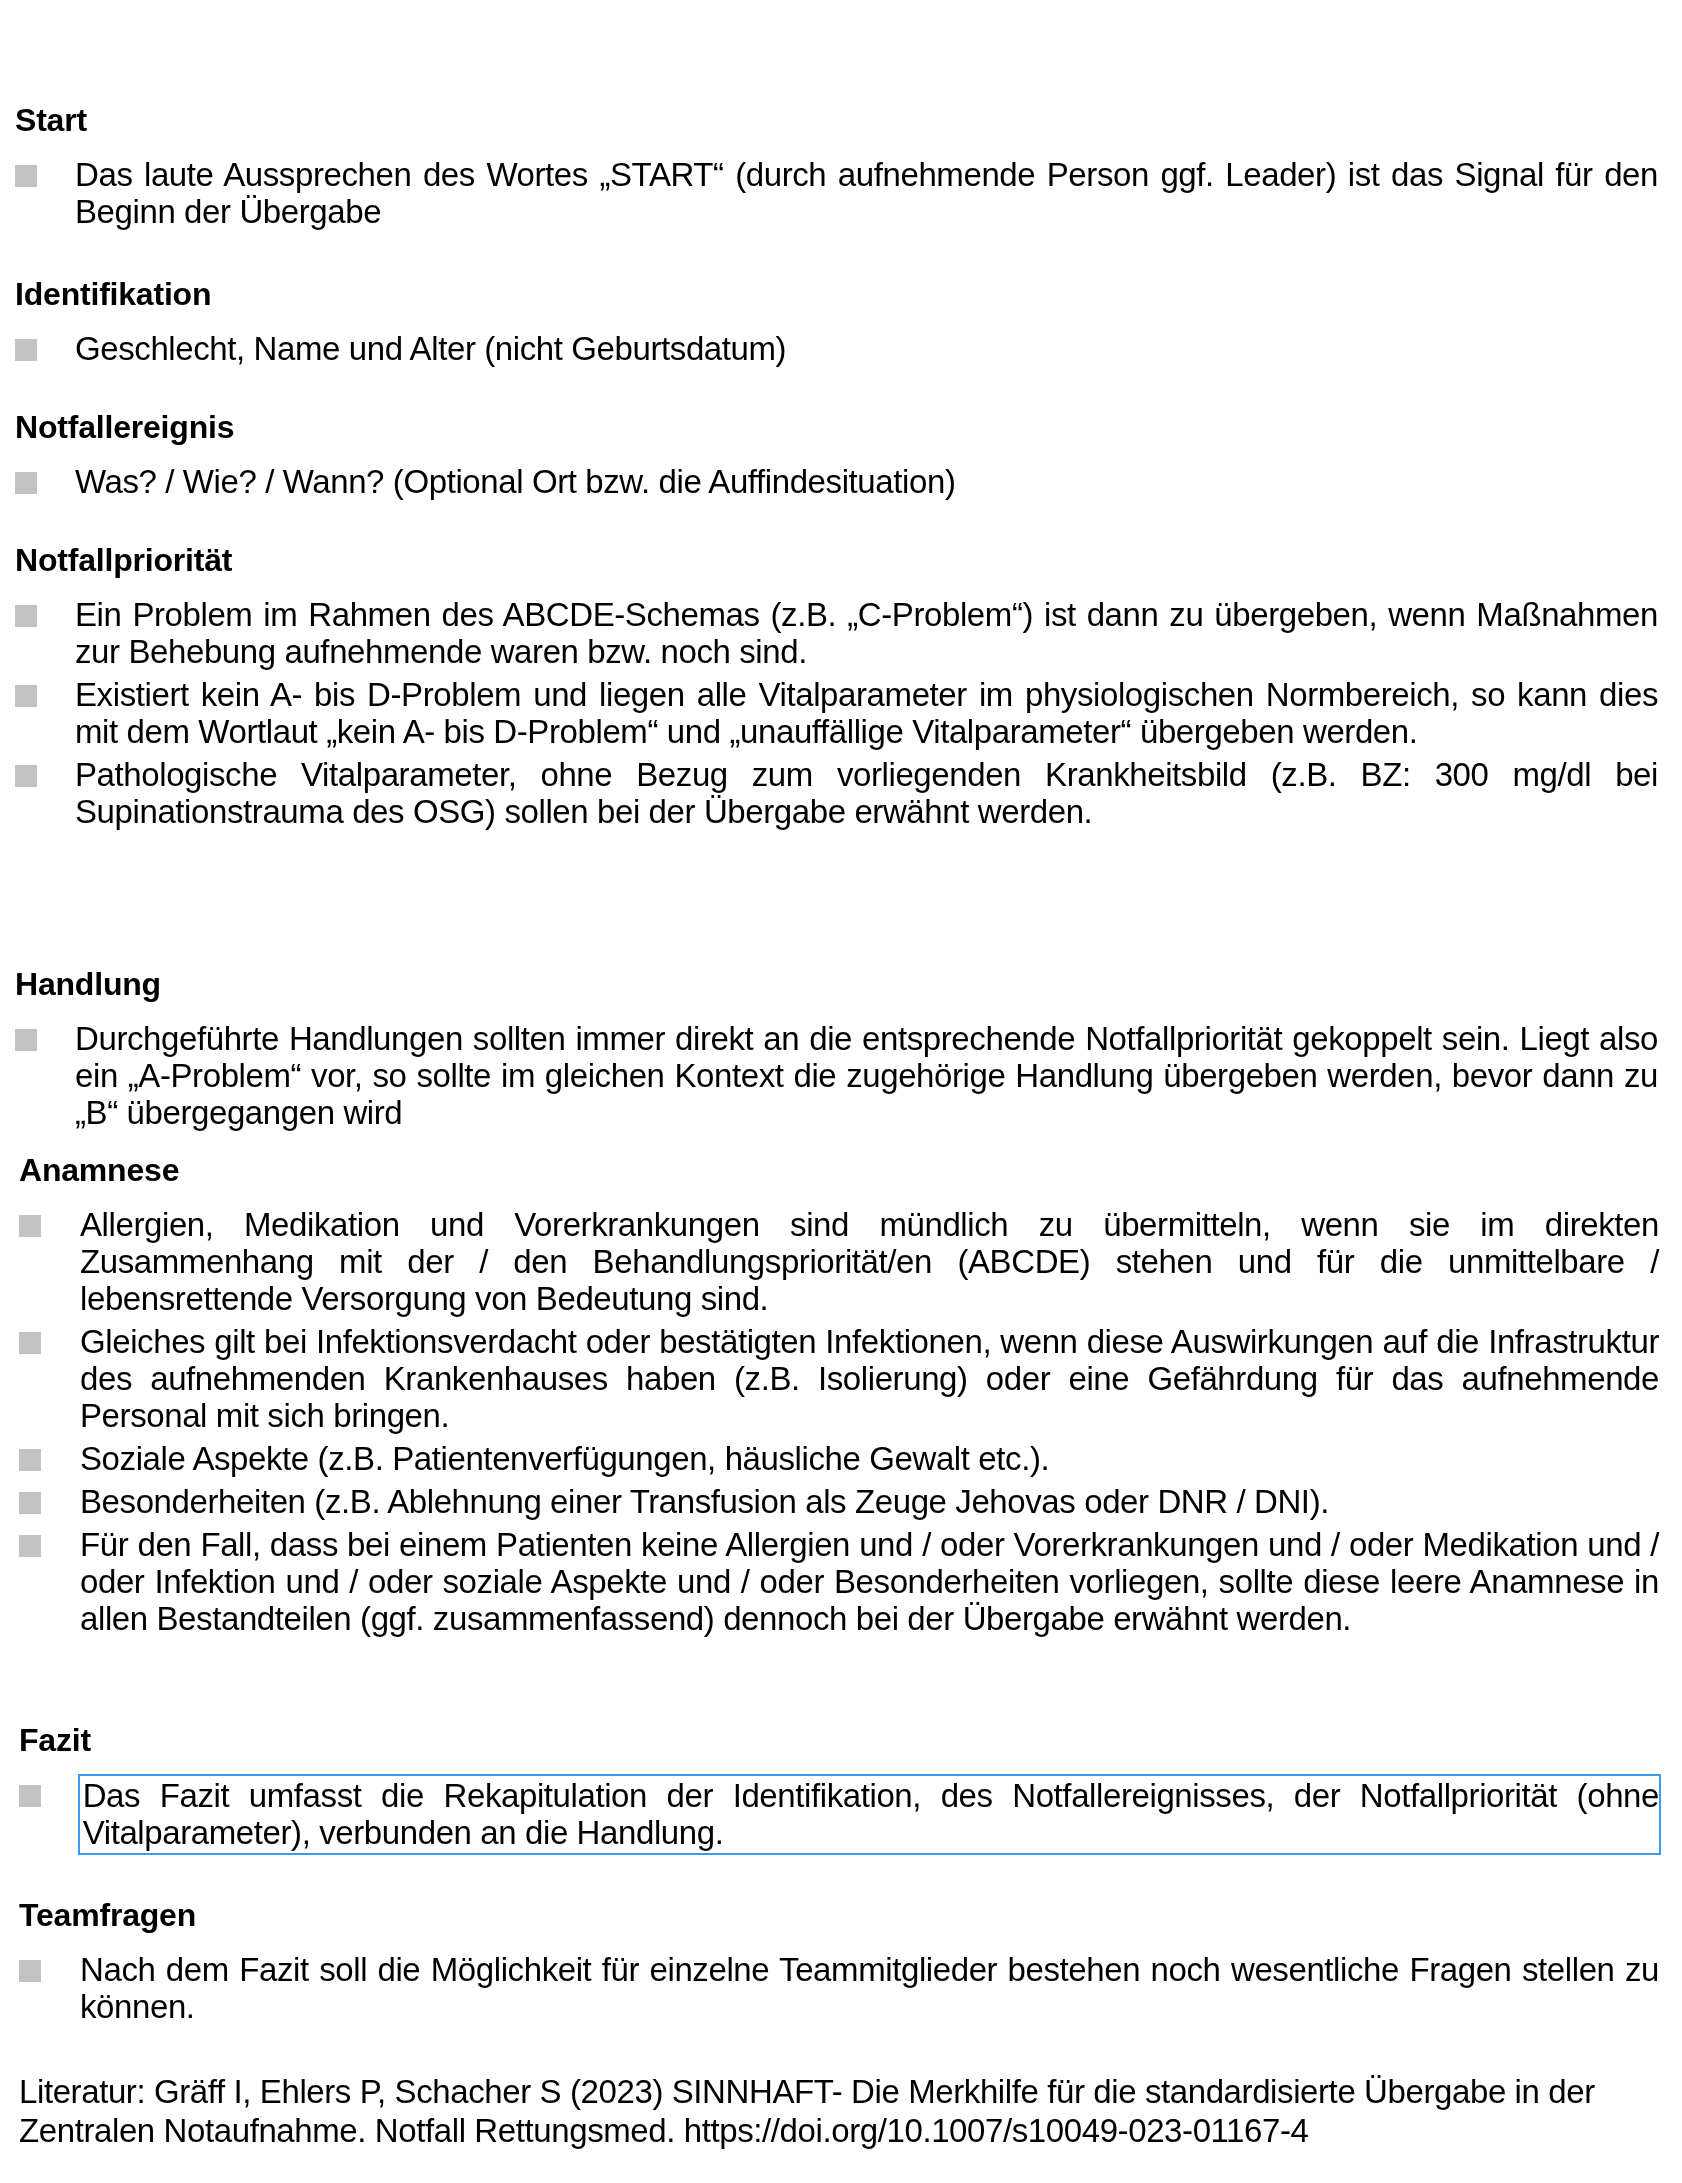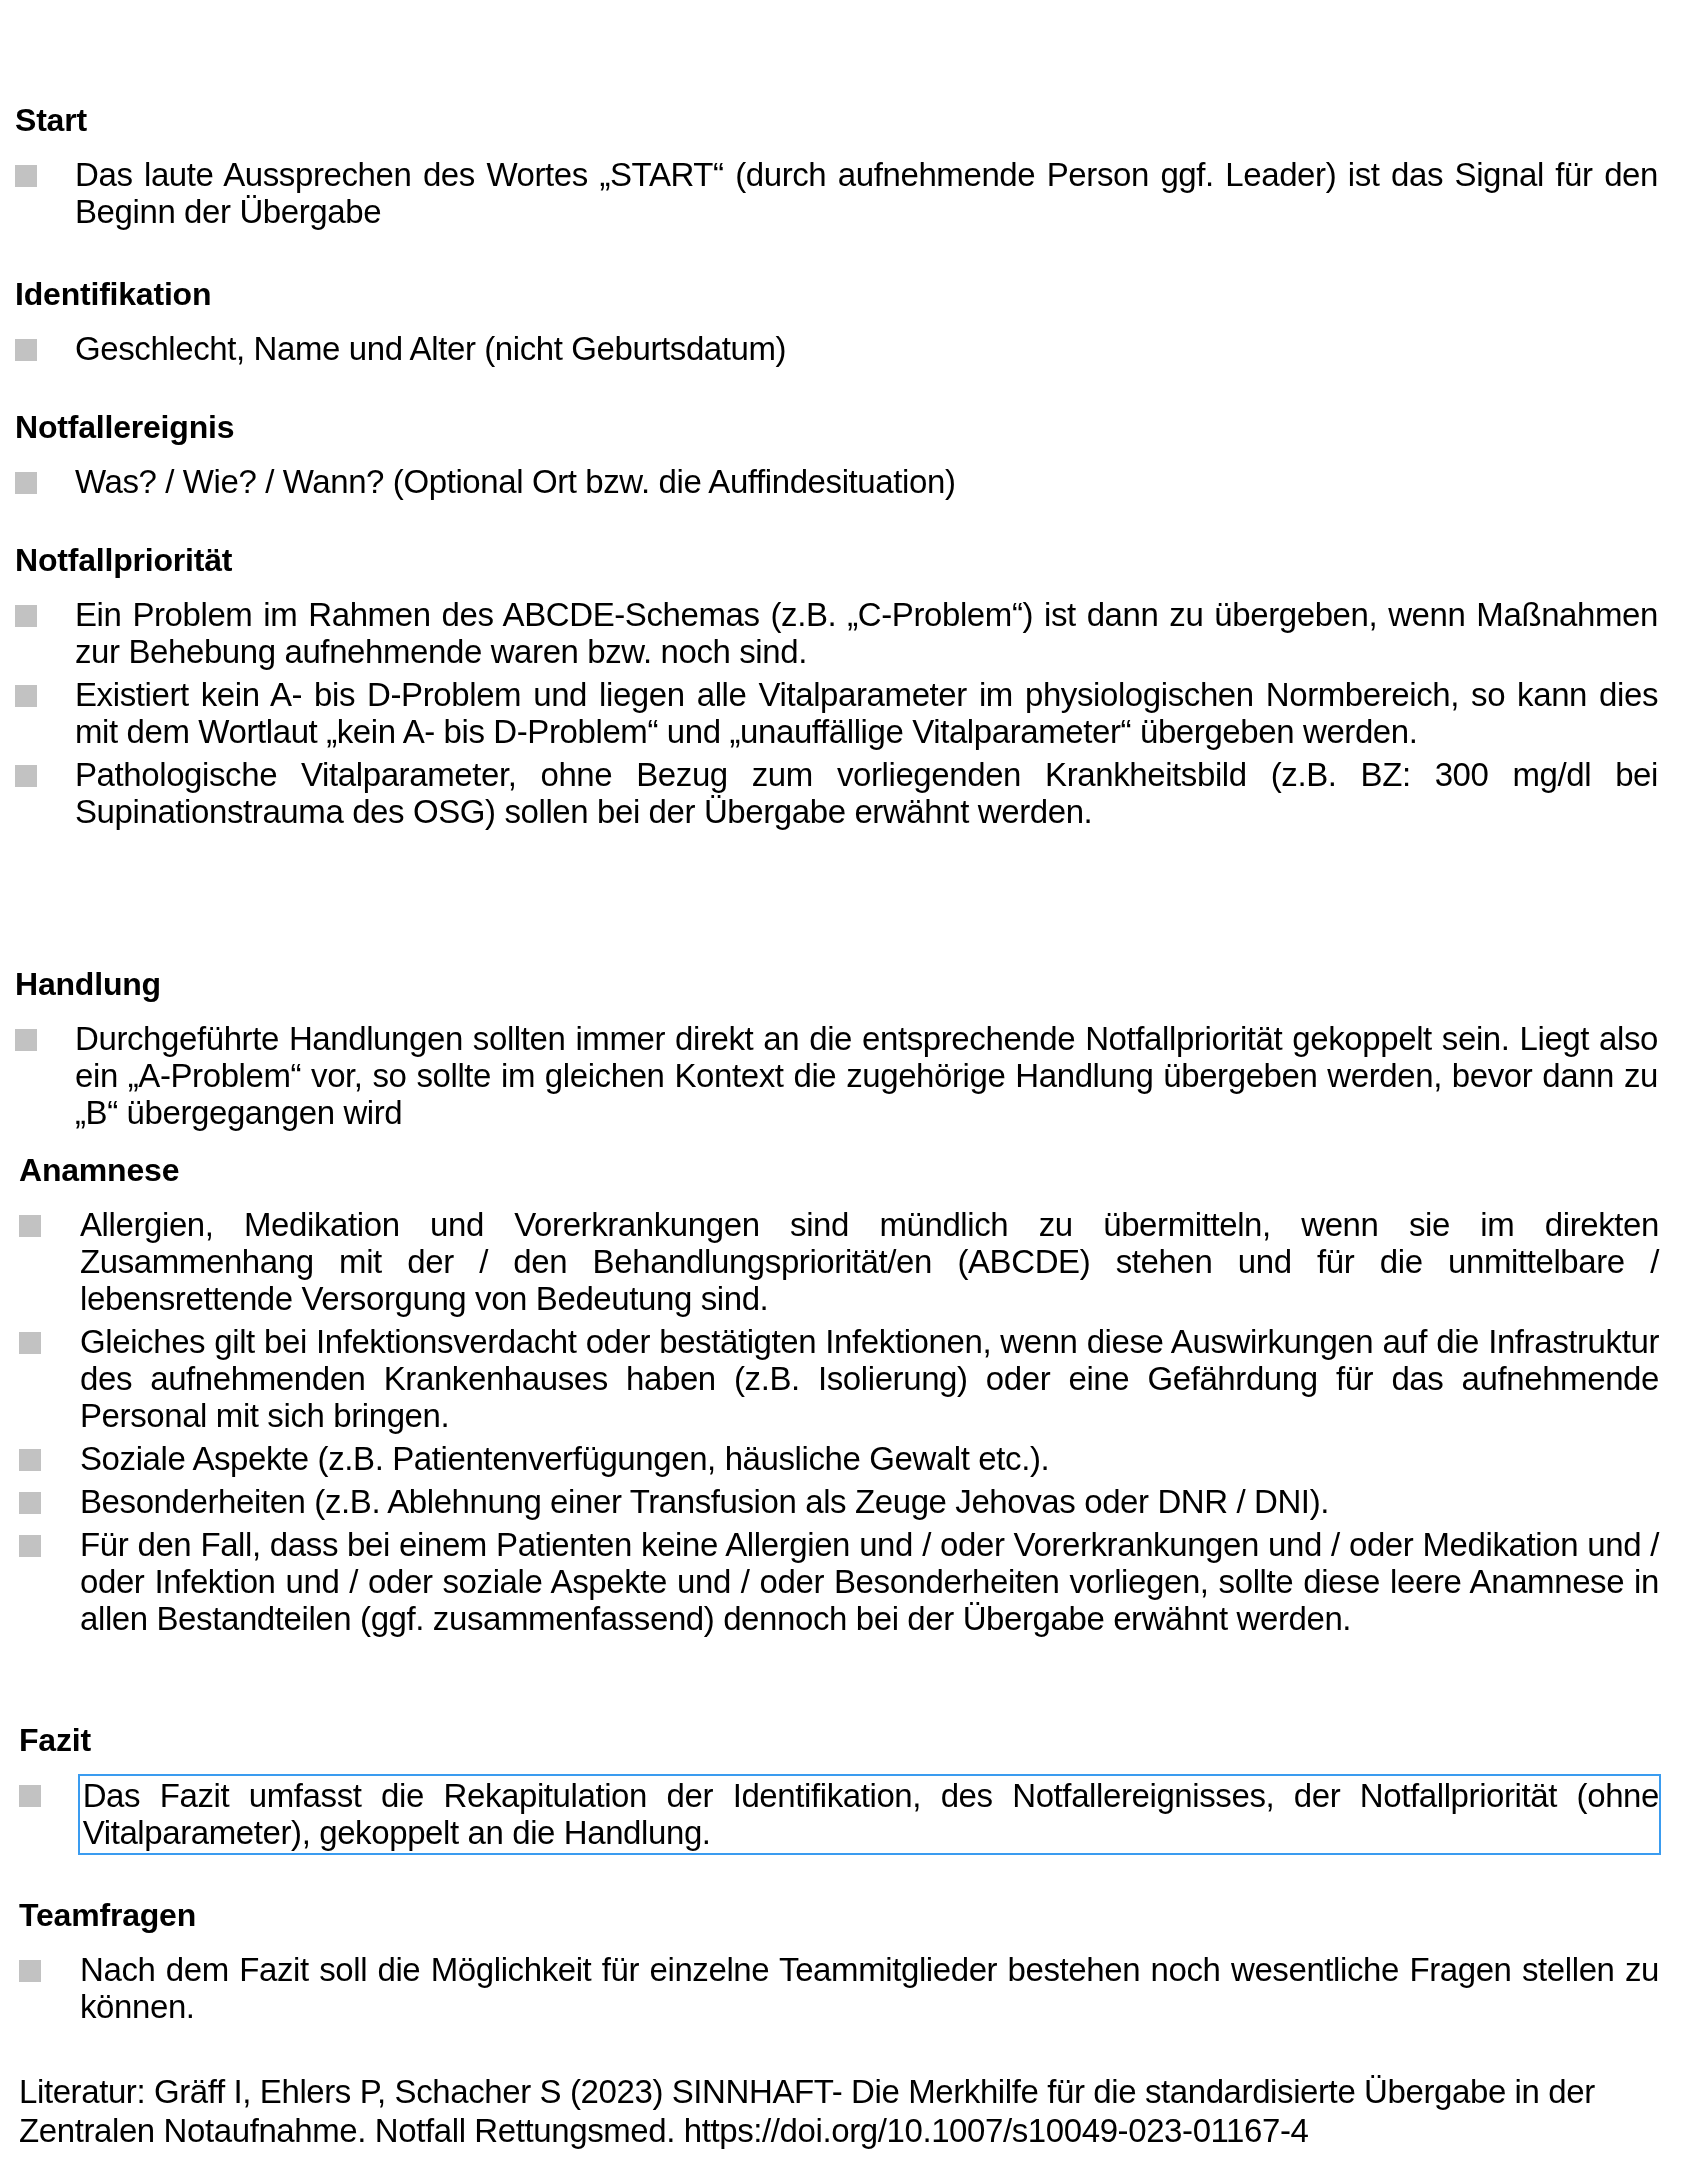--- a/index.html
+++ b/index.html
@@ -197,21 +197,21 @@
         <span class="bullet-text">Für den Fall, dass bei einem Patienten keine Allergien und / oder Vorerkrankungen und / oder Medikation und / oder Infektion und / oder soziale Aspekte und / oder Besonderheiten vorliegen, sollte diese leere Anamnese in allen Bestandteilen (ggf. zusammenfassend) dennoch bei der Übergabe erwähnt werden.</span>
       </li>
     </ul>
   </section>
 
   <section class="section indented" style="top:1721px;">
     <h2 class="section-heading">Fazit</h2>
     <ul class="bullets">
       <li class="bullet-item">
         <span class="bullet-square"></span>
-        <span class="bullet-text highlighted">Das Fazit umfasst die Rekapitulation der Identifikation, des Notfallereignisses, der Notfallpriorität (ohne Vitalparameter), gekoppelt an die Handlung.</span>
+        <span class="bullet-text highlighted">Das Fazit umfasst die Rekapitulation der Identifikation, des Notfallereignisses, der Notfallpriorität (ohne Vitalparameter), verbunden an die Handlung.</span>
       </li>
     </ul>
   </section>
 
   <section class="section indented" style="top:1896px;">
     <h2 class="section-heading">Teamfragen</h2>
     <ul class="bullets">
       <li class="bullet-item">
         <span class="bullet-square"></span>
         <span class="bullet-text">Nach dem Fazit soll die Möglichkeit für einzelne Teammitglieder bestehen noch wesentliche Fragen stellen zu können.</span>

